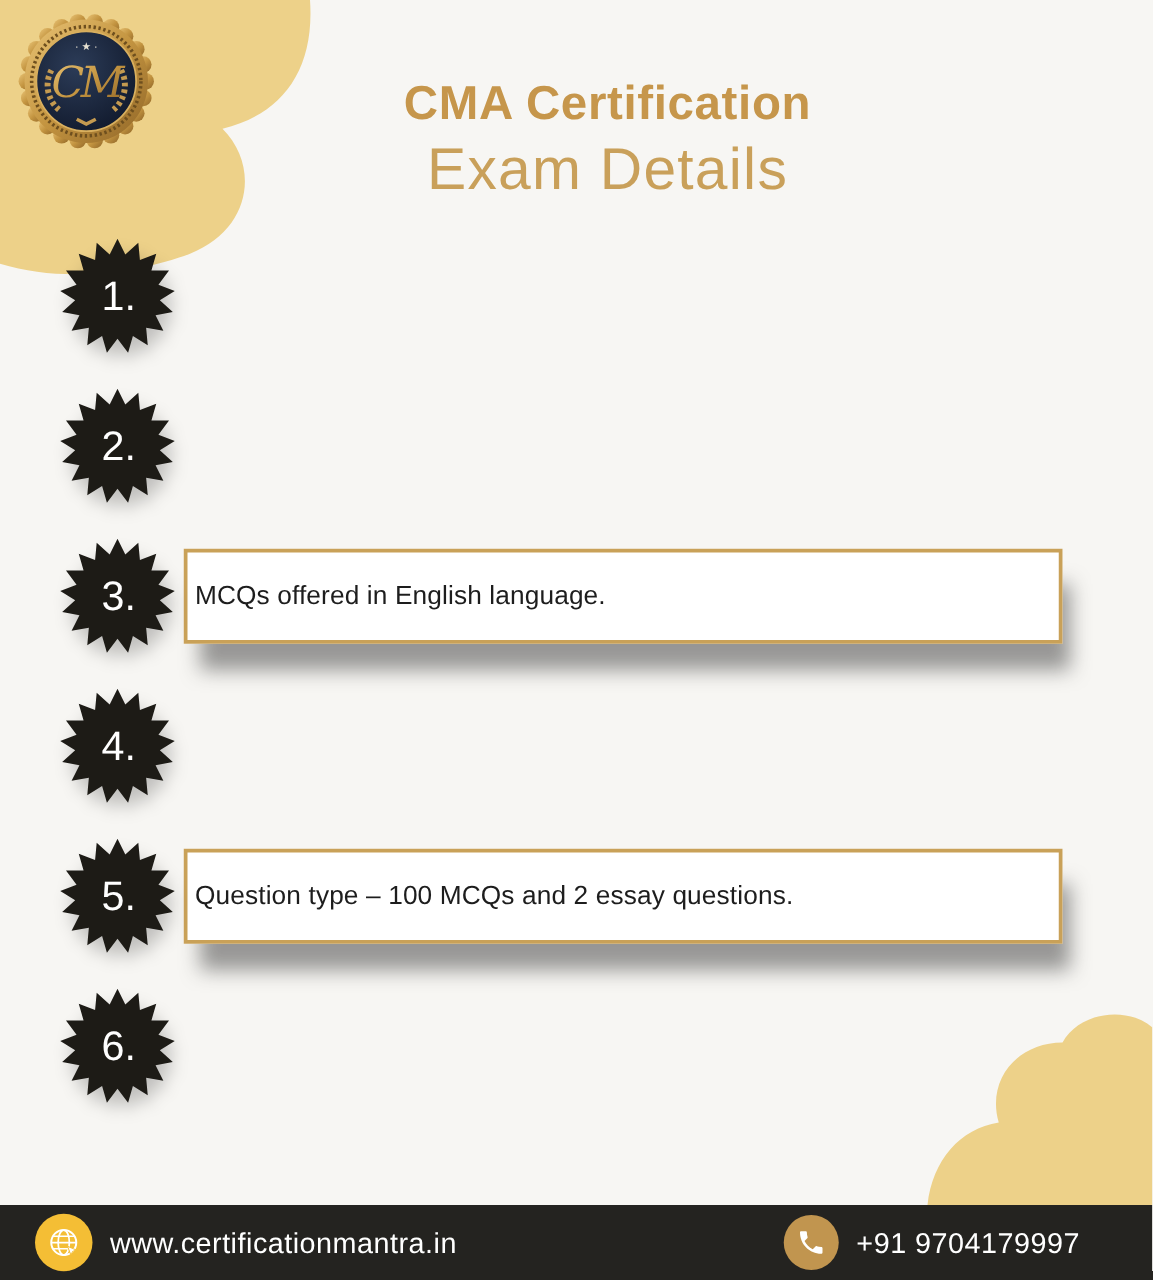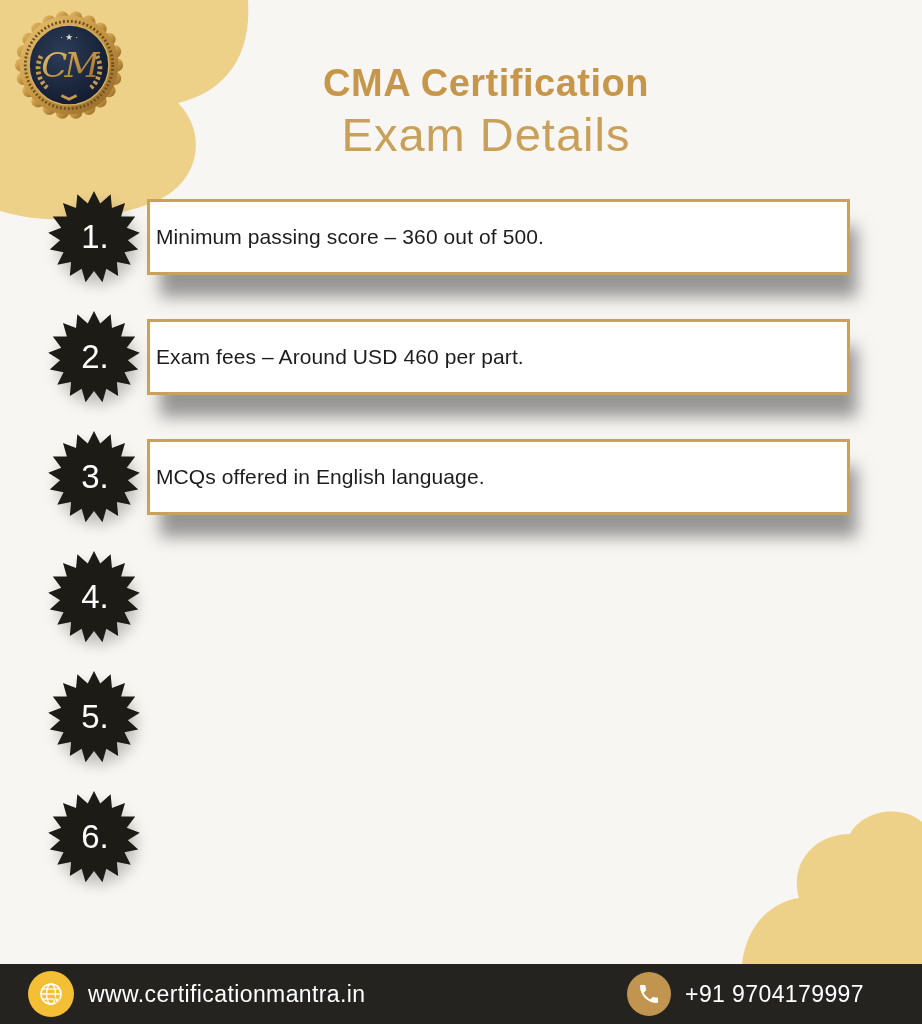--- a/index.html
+++ b/index.html
@@ -108,34 +108,28 @@
 
   <div class="list">
 
     <div class="row">
       <div class="badge">
         <svg viewBox="0 0 100 100">
             <polygon fill="#1D1B16" points="50.0,0.0 56.8,13.6 68.1,3.4 69.5,18.5 83.7,13.0 79.5,27.7 94.8,27.7 85.6,39.9 99.8,45.4 86.8,53.4 98.1,63.7 83.1,66.5 89.9,80.1 74.9,77.3 76.3,92.5 63.4,84.5 59.2,99.1 50.0,87.0 40.8,99.1 36.6,84.5 23.7,92.5 25.1,77.3 10.1,80.1 16.9,66.5 1.9,63.7 13.2,53.4 0.2,45.4 14.4,39.9 5.2,27.7 20.5,27.7 16.3,13.0 30.5,18.5 31.9,3.4 43.2,13.6"></polygon>
           </svg>
         <span class="num">1.</span>
       </div>
-      <div class="box">
-        <span class="txt">Minimum passing score – 360 out of 500.</span>
-      </div>
     </div>
 
     <div class="row">
       <div class="badge">
         <svg viewBox="0 0 100 100">
             <polygon fill="#1D1B16" points="50.0,0.0 56.8,13.6 68.1,3.4 69.5,18.5 83.7,13.0 79.5,27.7 94.8,27.7 85.6,39.9 99.8,45.4 86.8,53.4 98.1,63.7 83.1,66.5 89.9,80.1 74.9,77.3 76.3,92.5 63.4,84.5 59.2,99.1 50.0,87.0 40.8,99.1 36.6,84.5 23.7,92.5 25.1,77.3 10.1,80.1 16.9,66.5 1.9,63.7 13.2,53.4 0.2,45.4 14.4,39.9 5.2,27.7 20.5,27.7 16.3,13.0 30.5,18.5 31.9,3.4 43.2,13.6"></polygon>
           </svg>
         <span class="num">2.</span>
-      </div>
-      <div class="box">
-        <span class="txt">Exam fees – Around USD 460 per part.</span>
       </div>
     </div>
 
     <div class="row">
       <div class="badge">
         <svg viewBox="0 0 100 100">
             <polygon fill="#1D1B16" points="50.0,0.0 56.8,13.6 68.1,3.4 69.5,18.5 83.7,13.0 79.5,27.7 94.8,27.7 85.6,39.9 99.8,45.4 86.8,53.4 98.1,63.7 83.1,66.5 89.9,80.1 74.9,77.3 76.3,92.5 63.4,84.5 59.2,99.1 50.0,87.0 40.8,99.1 36.6,84.5 23.7,92.5 25.1,77.3 10.1,80.1 16.9,66.5 1.9,63.7 13.2,53.4 0.2,45.4 14.4,39.9 5.2,27.7 20.5,27.7 16.3,13.0 30.5,18.5 31.9,3.4 43.2,13.6"></polygon>
           </svg>
         <span class="num">3.</span>
       </div>
@@ -152,20 +146,23 @@
         <span class="num">4.</span>
       </div>
     </div>
 
     <div class="row">
       <div class="badge">
         <svg viewBox="0 0 100 100">
             <polygon fill="#1D1B16" points="50.0,0.0 56.8,13.6 68.1,3.4 69.5,18.5 83.7,13.0 79.5,27.7 94.8,27.7 85.6,39.9 99.8,45.4 86.8,53.4 98.1,63.7 83.1,66.5 89.9,80.1 74.9,77.3 76.3,92.5 63.4,84.5 59.2,99.1 50.0,87.0 40.8,99.1 36.6,84.5 23.7,92.5 25.1,77.3 10.1,80.1 16.9,66.5 1.9,63.7 13.2,53.4 0.2,45.4 14.4,39.9 5.2,27.7 20.5,27.7 16.3,13.0 30.5,18.5 31.9,3.4 43.2,13.6"></polygon>
           </svg>
         <span class="num">5.</span>
+      </div>
+      <div class="box">
+        <span class="txt">Question type – 100 MCQs and 2 essay questions.</span>
       </div>
     </div>
 
     <div class="row">
       <div class="badge">
         <svg viewBox="0 0 100 100">
             <polygon fill="#1D1B16" points="50.0,0.0 56.8,13.6 68.1,3.4 69.5,18.5 83.7,13.0 79.5,27.7 94.8,27.7 85.6,39.9 99.8,45.4 86.8,53.4 98.1,63.7 83.1,66.5 89.9,80.1 74.9,77.3 76.3,92.5 63.4,84.5 59.2,99.1 50.0,87.0 40.8,99.1 36.6,84.5 23.7,92.5 25.1,77.3 10.1,80.1 16.9,66.5 1.9,63.7 13.2,53.4 0.2,45.4 14.4,39.9 5.2,27.7 20.5,27.7 16.3,13.0 30.5,18.5 31.9,3.4 43.2,13.6"></polygon>
           </svg>
         <span class="num">6.</span>
       </div>

